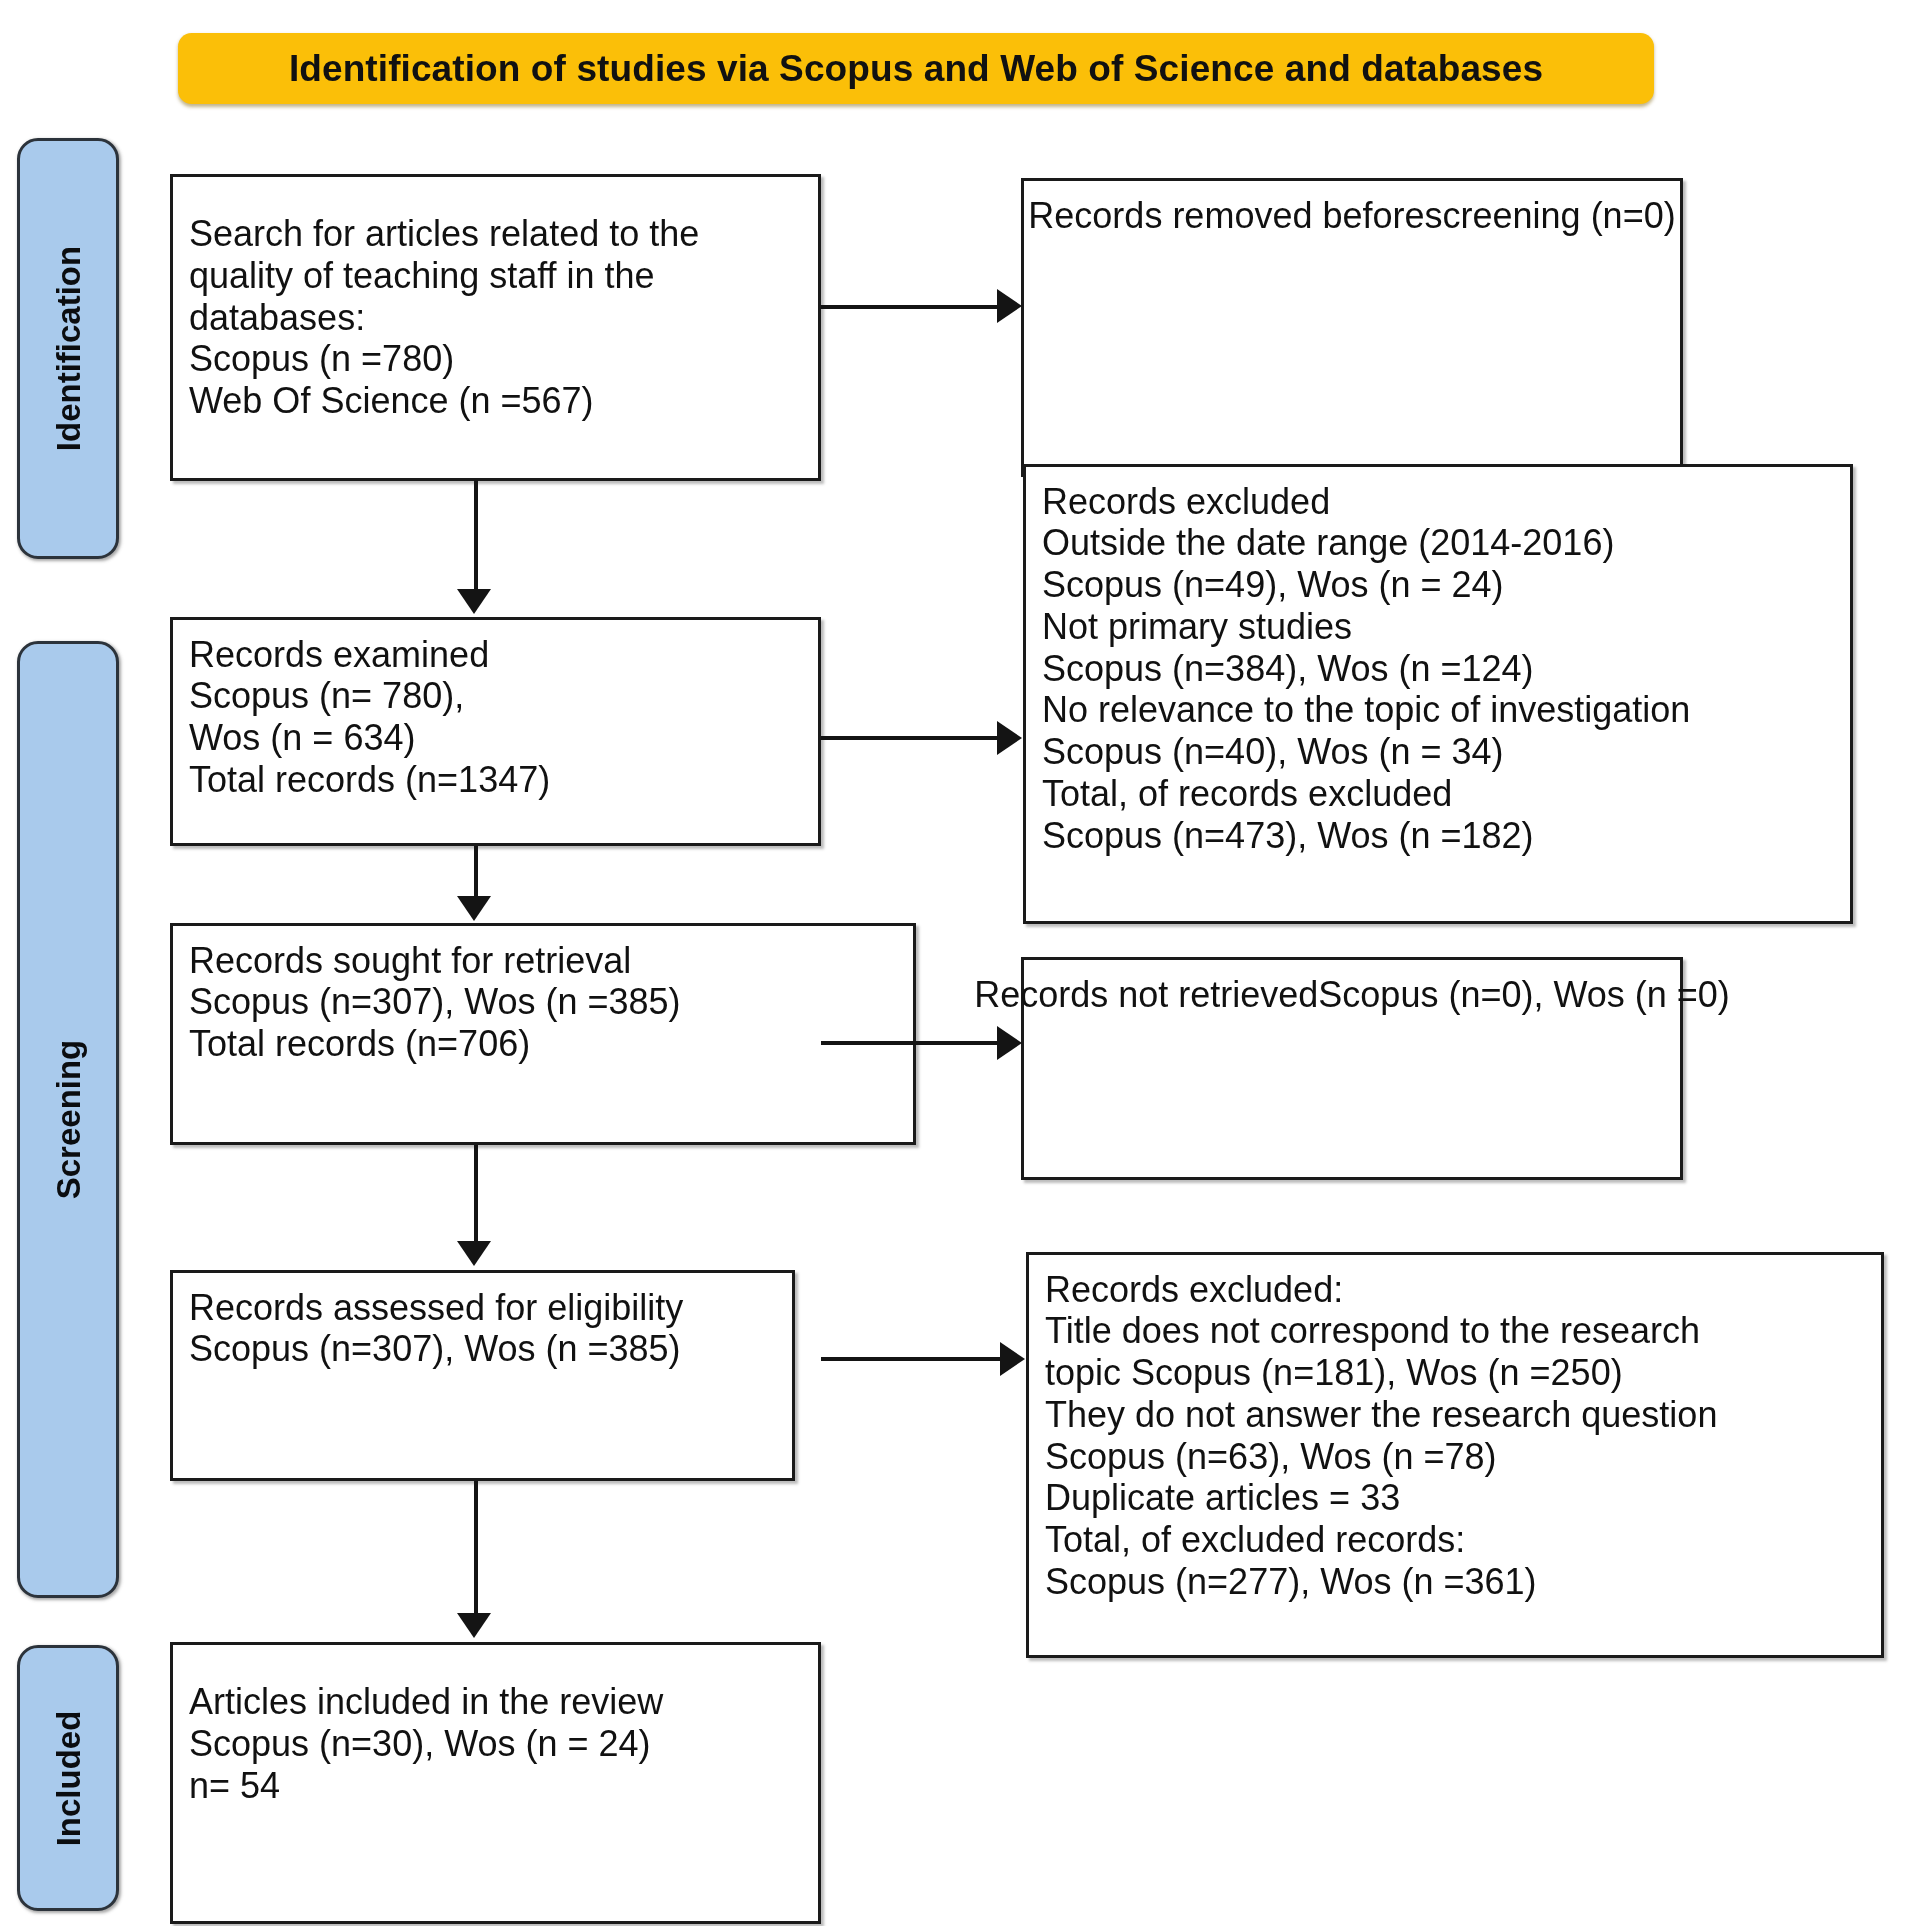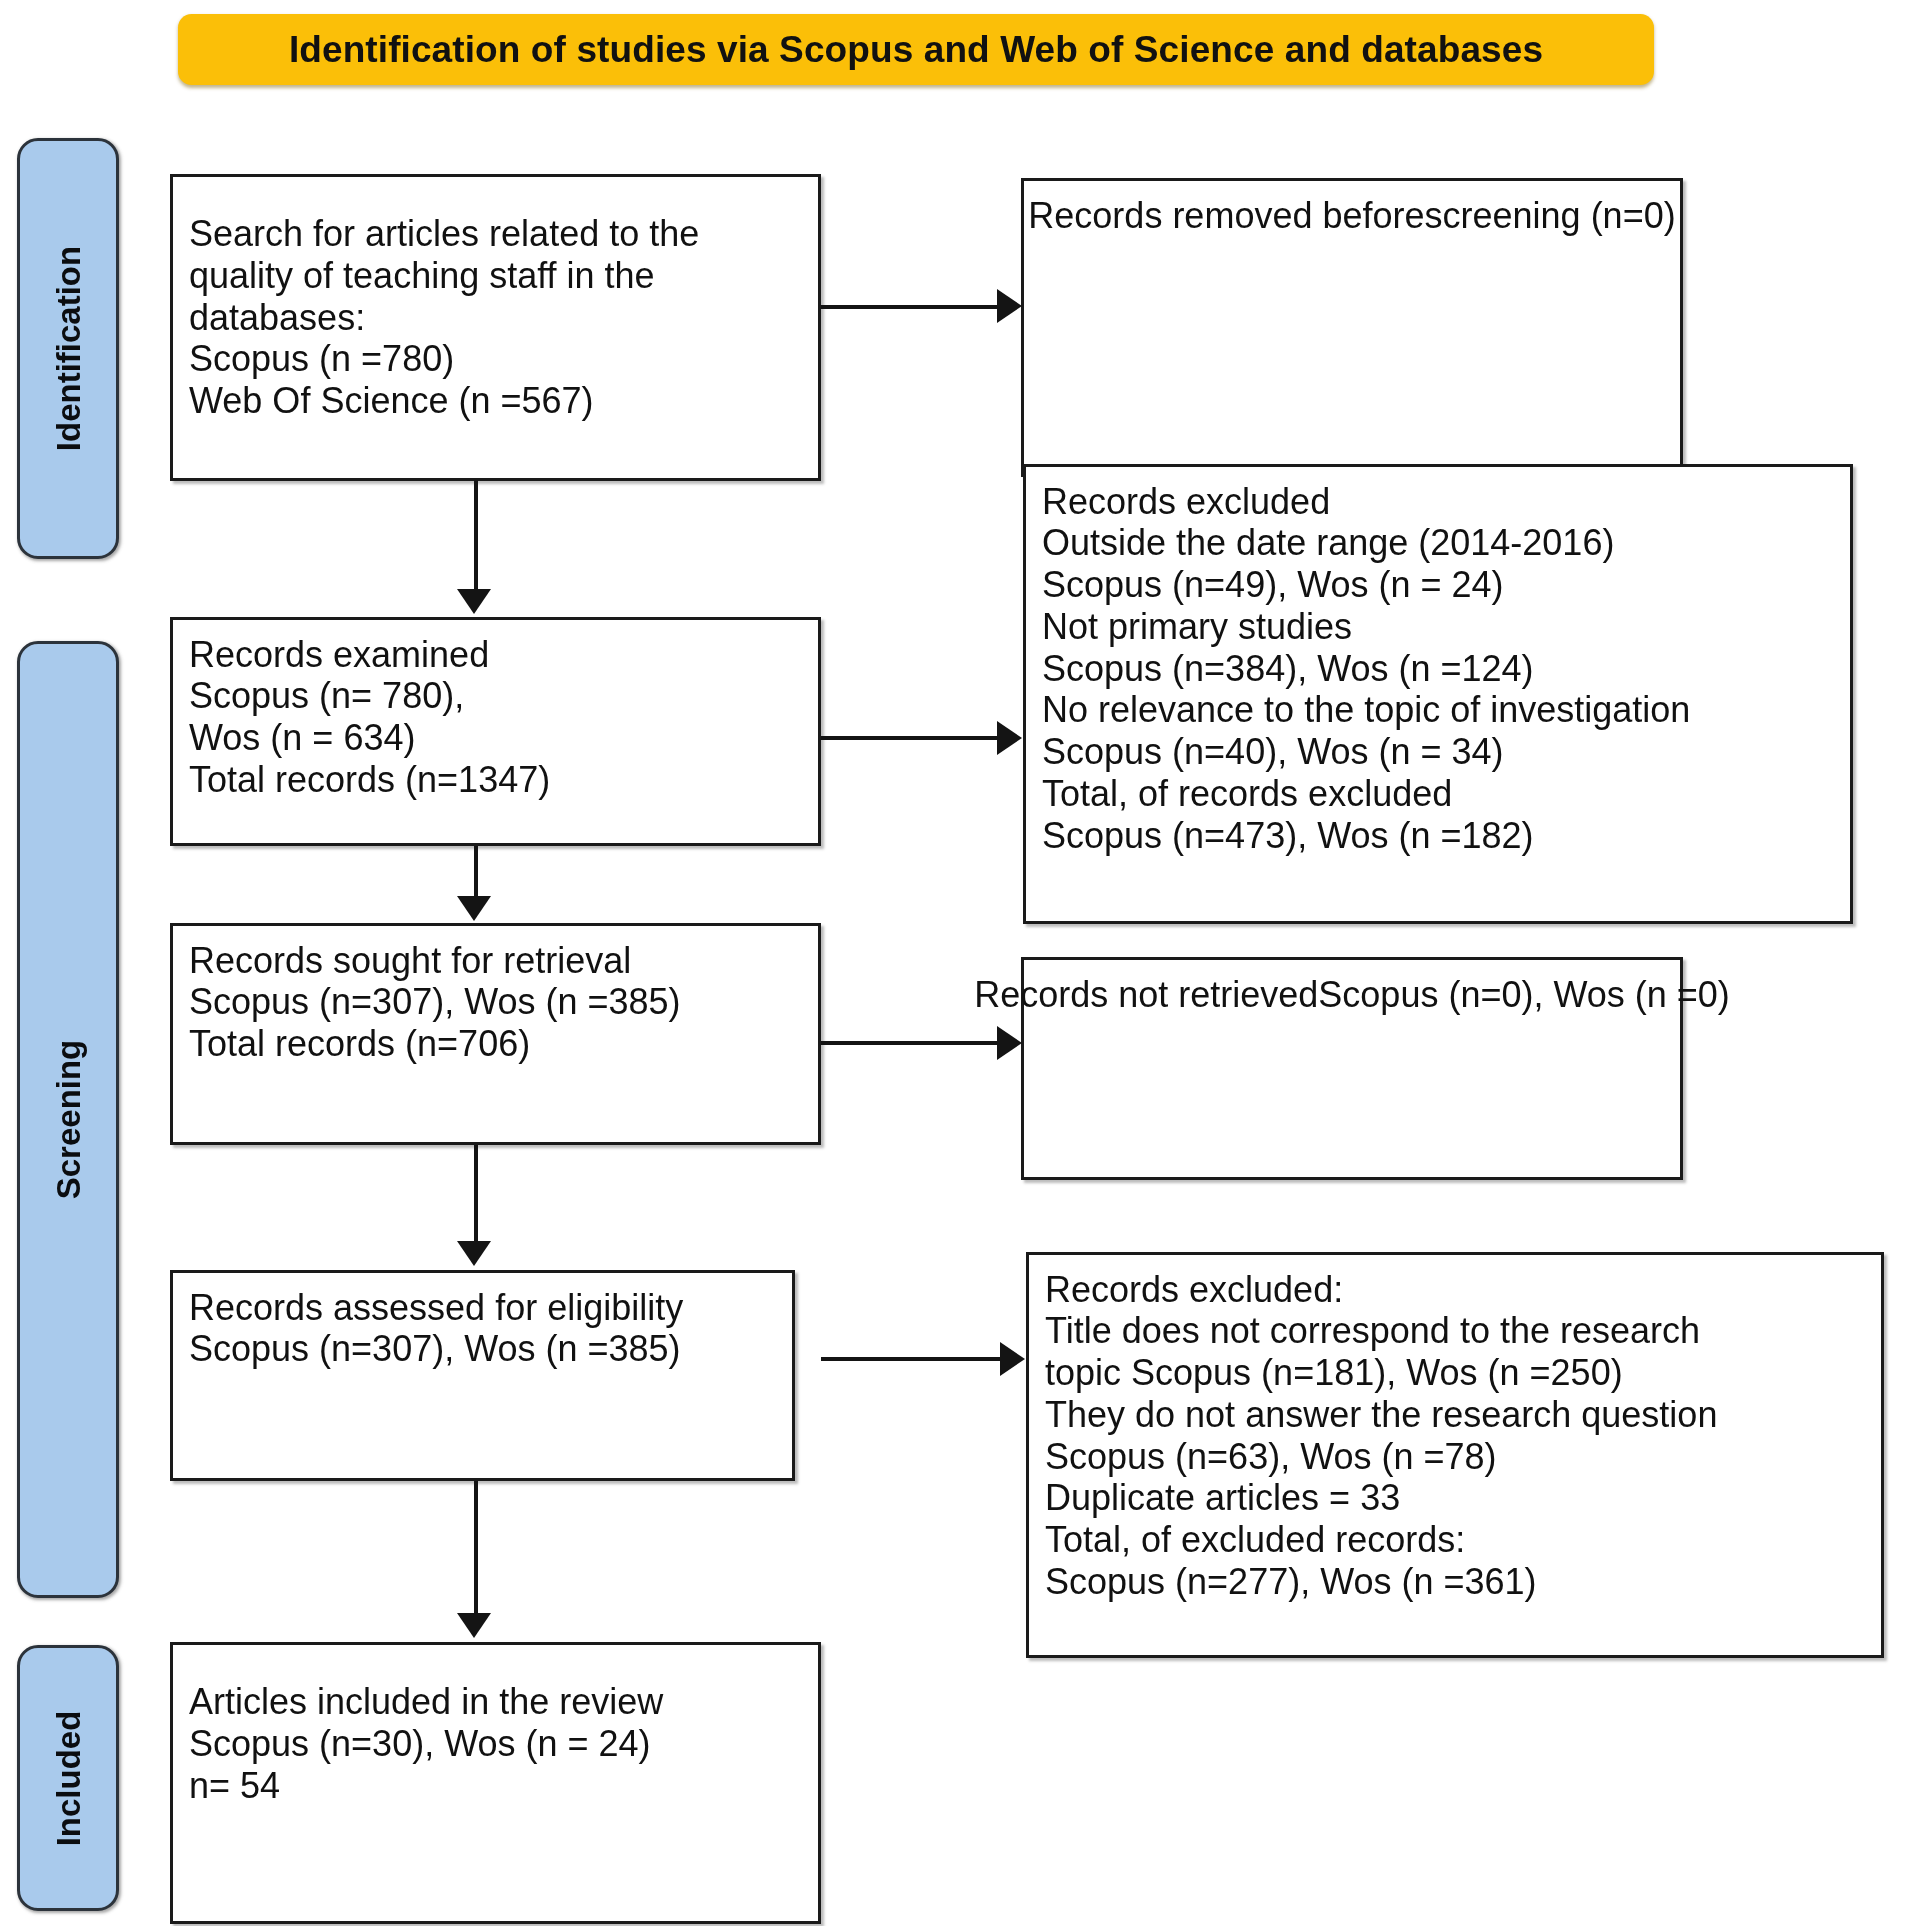--- a/index.html
+++ b/index.html
@@ -17,21 +17,21 @@
     width: 1906px;
     height: 1926px;
     background: #ffffff;
     overflow: hidden;
   }
 
   
   .banner {
     position: absolute;
     left: 178px;
-    top: 14px;
+    top: 33px;
     width: 1476px;
     height: 71px;
     background: #FBBF08;
     border-radius: 13.6px;
     box-shadow: 0 2.5px 3.7px rgba(120,90,0,0.45);
     display: flex;
     align-items: center;
     justify-content: center;
     box-sizing: border-box;
   }
@@ -88,21 +88,21 @@
   }
   .fbox.pad-top-lg { padding-top: 36px; }
   .fbox.center-v {
     display: flex;
     justify-content: center;
   }
 
   
   #box-identification { left: 170px; top: 174px;  width: 651px; height: 307px; }
   #box-examined       { left: 170px; top: 617px;  width: 651px; height: 229px; }
-  #box-sought         { left: 170px; top: 923px; width: 651px; height: 222px; }
+  #box-sought         { left: 170px; top: 923px; width: 746px; height: 222px; }
   #box-eligibility    { left: 170px; top: 1270px; width: 625px; height: 211px; }
   #box-included       { left: 170px; top: 1642px; width: 651px; height: 282px; }
 
   
   #box-removed        { left: 1021px; top: 178px;  width: 662px; height: 299px; }
   #box-excluded-1     { left: 1023px; top: 464px;  width: 830px; height: 460px; }
   #box-not-retrieved  { left: 1021px; top: 957px; width: 662px; height: 223px; }
   #box-excluded-2     { left: 1026px; top: 1252px; width: 858px; height: 406px; }
 
   

